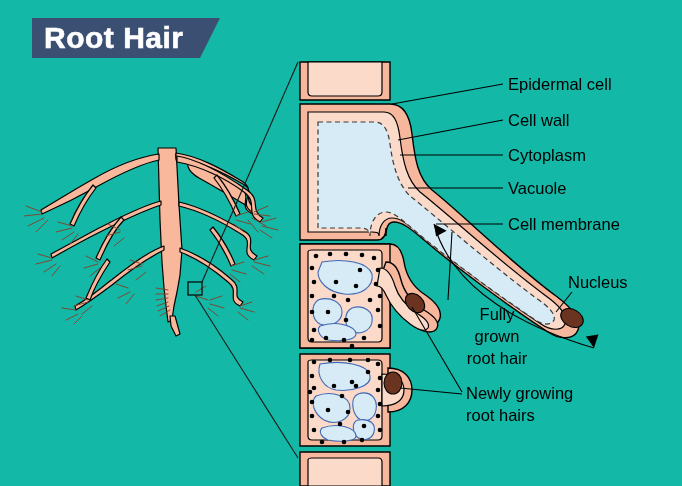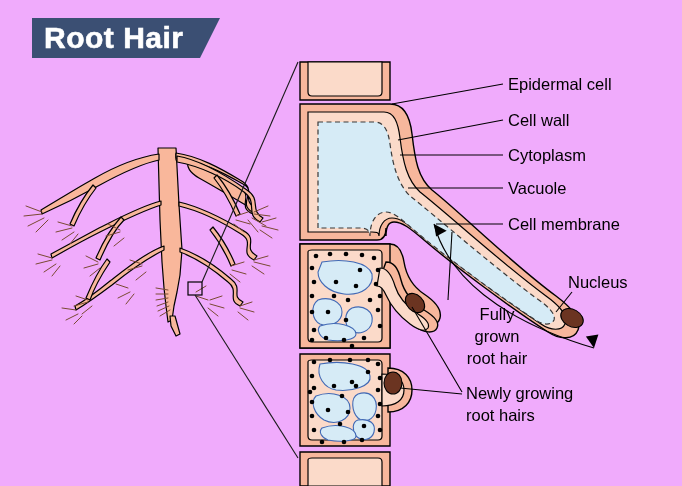--- a/index.html
+++ b/index.html
@@ -4,21 +4,21 @@
 <style>
   html, body {
     margin: 0;
     padding: 0;
     background: #ffffff;
   }
   #stage {
     position: relative;
     width: 682px;
     height: 486px;
-    background: #f0abfc;
+    background: #14b8a6;
     overflow: hidden;
     font-family: "Liberation Sans", sans-serif;
   }
   #diagram-svg {
     position: absolute;
     left: 0;
     top: 0;
     width: 682px;
     height: 486px;
   }

